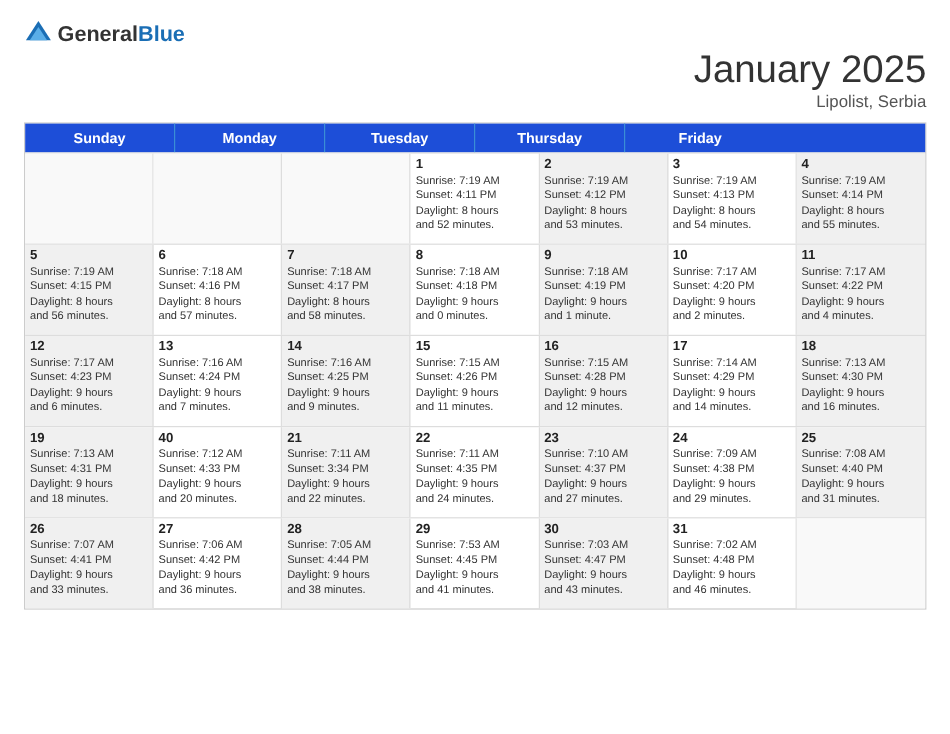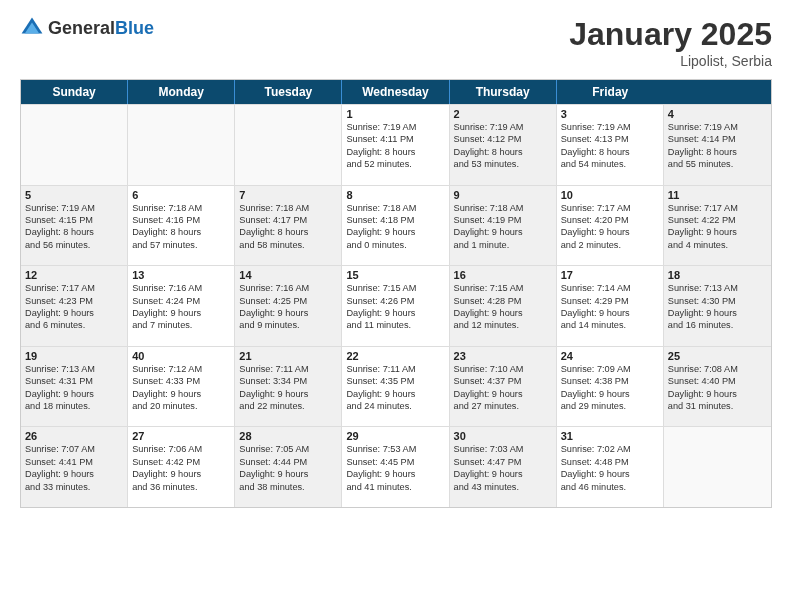--- a/index.html
+++ b/index.html
@@ -30,37 +30,38 @@
     }
     .logo-icon {
       width: 24px;
       height: 24px;
     }
     .title-block {
       text-align: right;
     }
     .month-title {
       font-size: 32px;
-      font-weight: bold;
+      font-weight: normal;
       color: #333;
+      margin-top: 23px;
     }
     .subtitle {
       font-size: 14px;
       color: #555;
     }
     .calendar {
       flex: 1;
       display: flex;
       flex-direction: column;
       border: 1px solid #ccc;
     }
     .cal-header {
       display: grid;
-      grid-template-columns: repeat(7, 1fr);
-      background: #0c4a6e;
+      grid-template-columns: repeat(6, 1fr);
+      background: #1d4ed8;
     }
     .cal-header-cell {
       color: #fff;
       font-size: 12px;
       font-weight: bold;
       padding: 5px 4px;
       text-align: center;
       border-right: 1px solid #3a8ed5;
     }
     .cal-header-cell:last-child { border-right: none; }
@@ -114,21 +115,20 @@
       <div class="month-title">January 2025</div>
       <div class="subtitle">Lipolist, Serbia</div>
     </div>
   </div>
 
   <div class="calendar">
     <div class="cal-header" id="cal-header">
         <div class="cal-header-cell">Sunday</div>
         <div class="cal-header-cell">Monday</div>
         <div class="cal-header-cell">Tuesday</div>
-        <div class="cal-header-cell">Wednesday</div>
         <div class="cal-header-cell">Thursday</div>
         <div class="cal-header-cell">Friday</div>
       </div>
     <div class="cal-body" id="cal-body">
         <div class="cal-row">
           <div class="cal-cell empty"></div>
           <div class="cal-cell empty"></div>
           <div class="cal-cell empty"></div>
           <div class="cal-cell">
             <div class="day-num">1</div>

